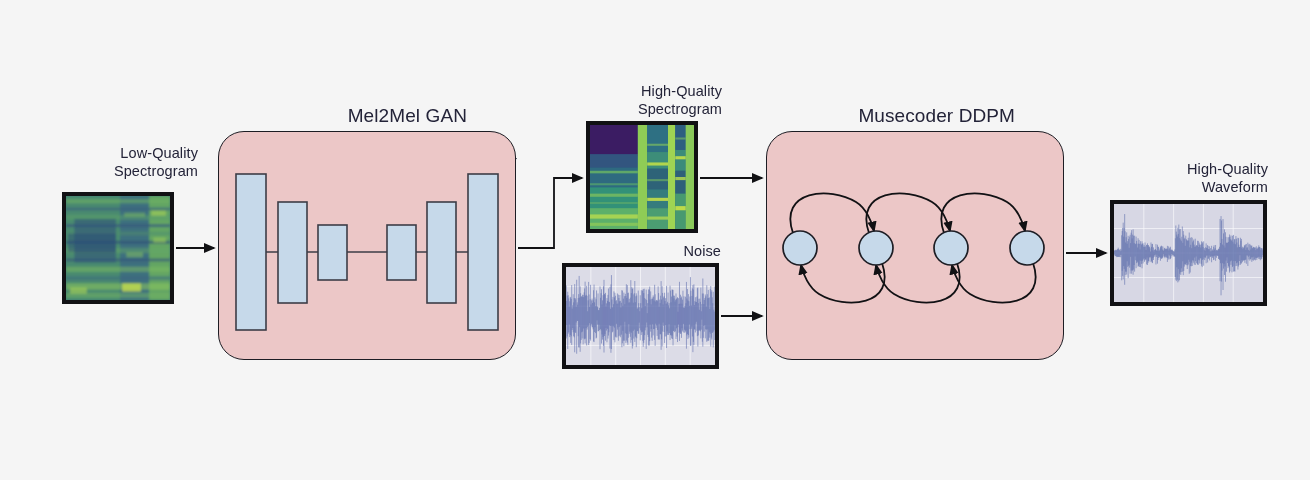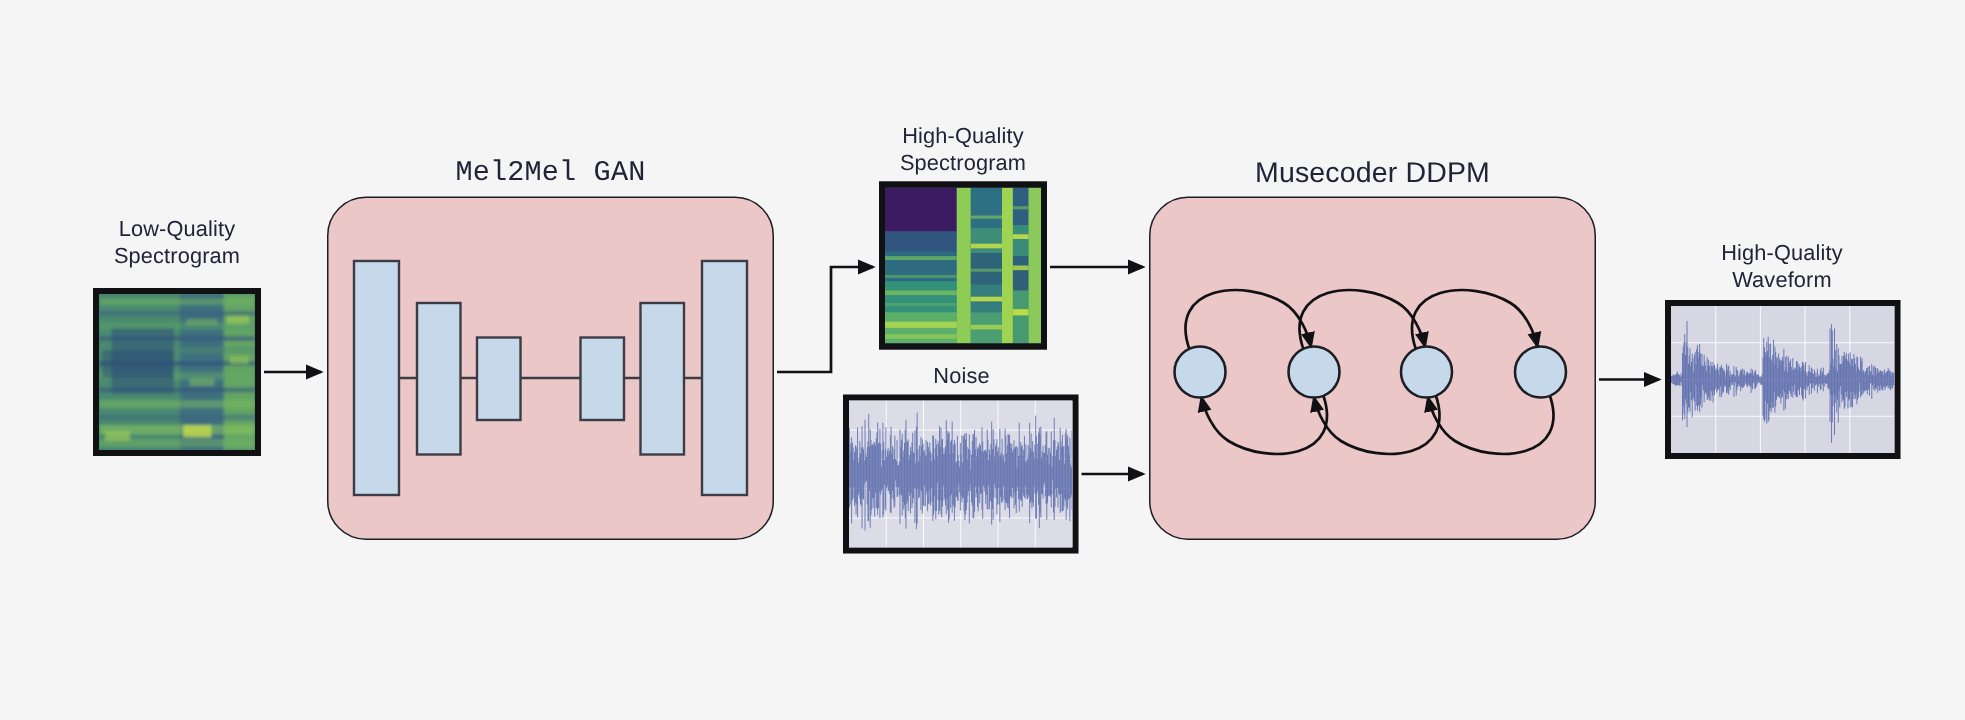--- a/index.html
+++ b/index.html
@@ -24,21 +24,21 @@
   }
   svg.layer {
     position: absolute;
     left: 0; top: 0;
     width: 1310px;
     height: 480px;
     overflow: visible;
   }
   .lbl {
     position: absolute;
-    text-align: center;
+    text-align: right;
     font-size: 14.5px;
     line-height: 18px;
     color: #232338;
     letter-spacing: 0.1px;
     white-space: pre-line;
     pointer-events: none;
   }
   .lbl.title {
     font-size: 19px;
     line-height: 23px;
@@ -70,21 +70,21 @@
   .wavewrap svg { display: block; width: 100%; height: 100%; }
 </style>
 </head>
 <body>
 
 <div id="stage">
 
   <div class="lbl" style="left:38px; top:144px; width:160px;">Low-Quality
 Spectrogram</div>
 
-  <div class="lbl title" style="left:267px; top:104px; width:200px;font-family:Liberation Mono, monospace;">Mel2Mel GAN</div>
+  <div class="lbl title" style="left:267px; top:104px; width:200px;">Mel2Mel GAN</div>
 
   <div class="lbl inner" style="left:212px; top:152px; width:155px;">Conv Encoder</div>
 
   <div class="lbl inner" style="left:362px; top:152px; width:155px;">Conv Decoder</div>
 
   <div class="lbl" style="left:562px; top:82px; width:160px;">High-Quality
 Spectrogram</div>
 
   <div class="lbl title" style="left:815px; top:104px; width:200px;">Musecoder DDPM</div>
 

